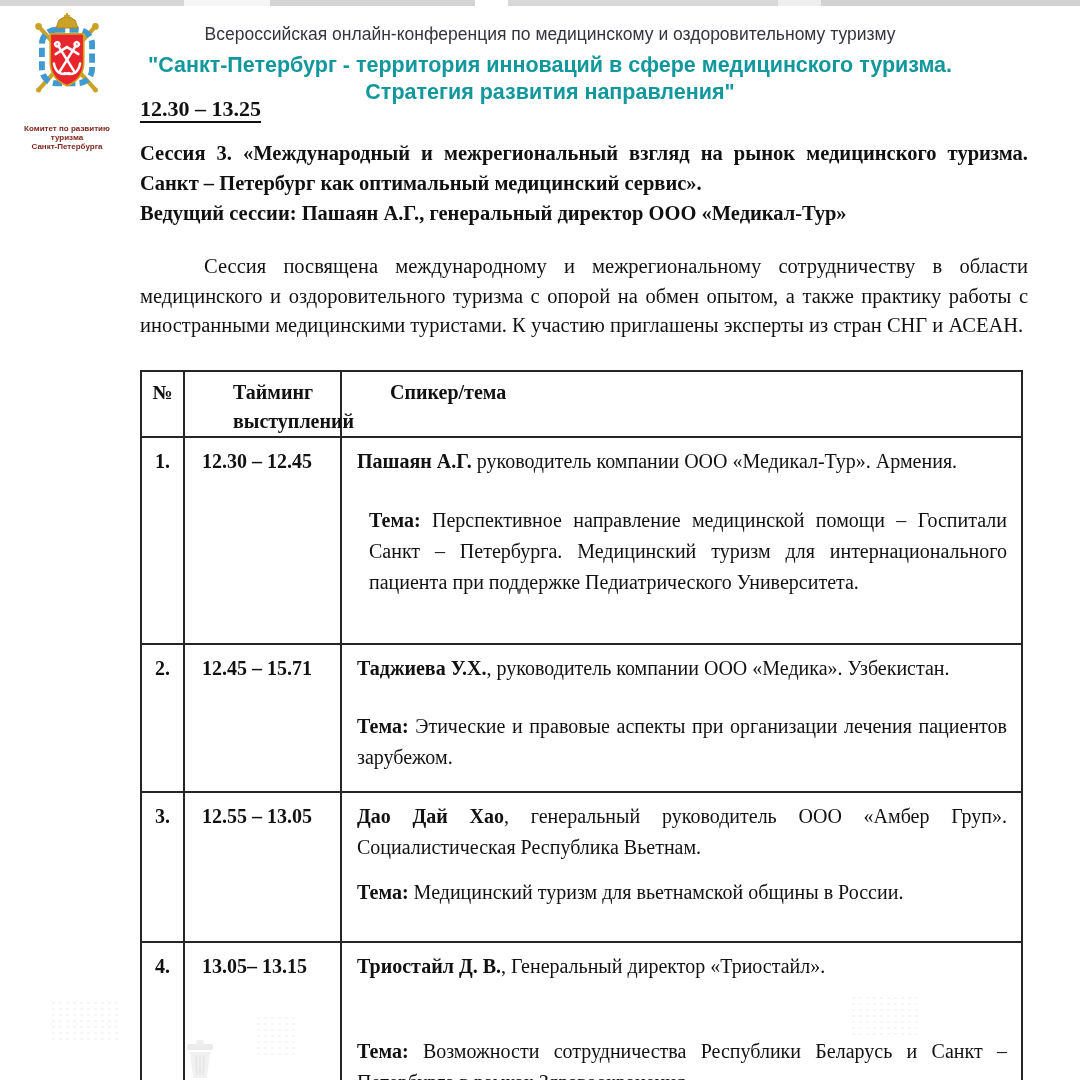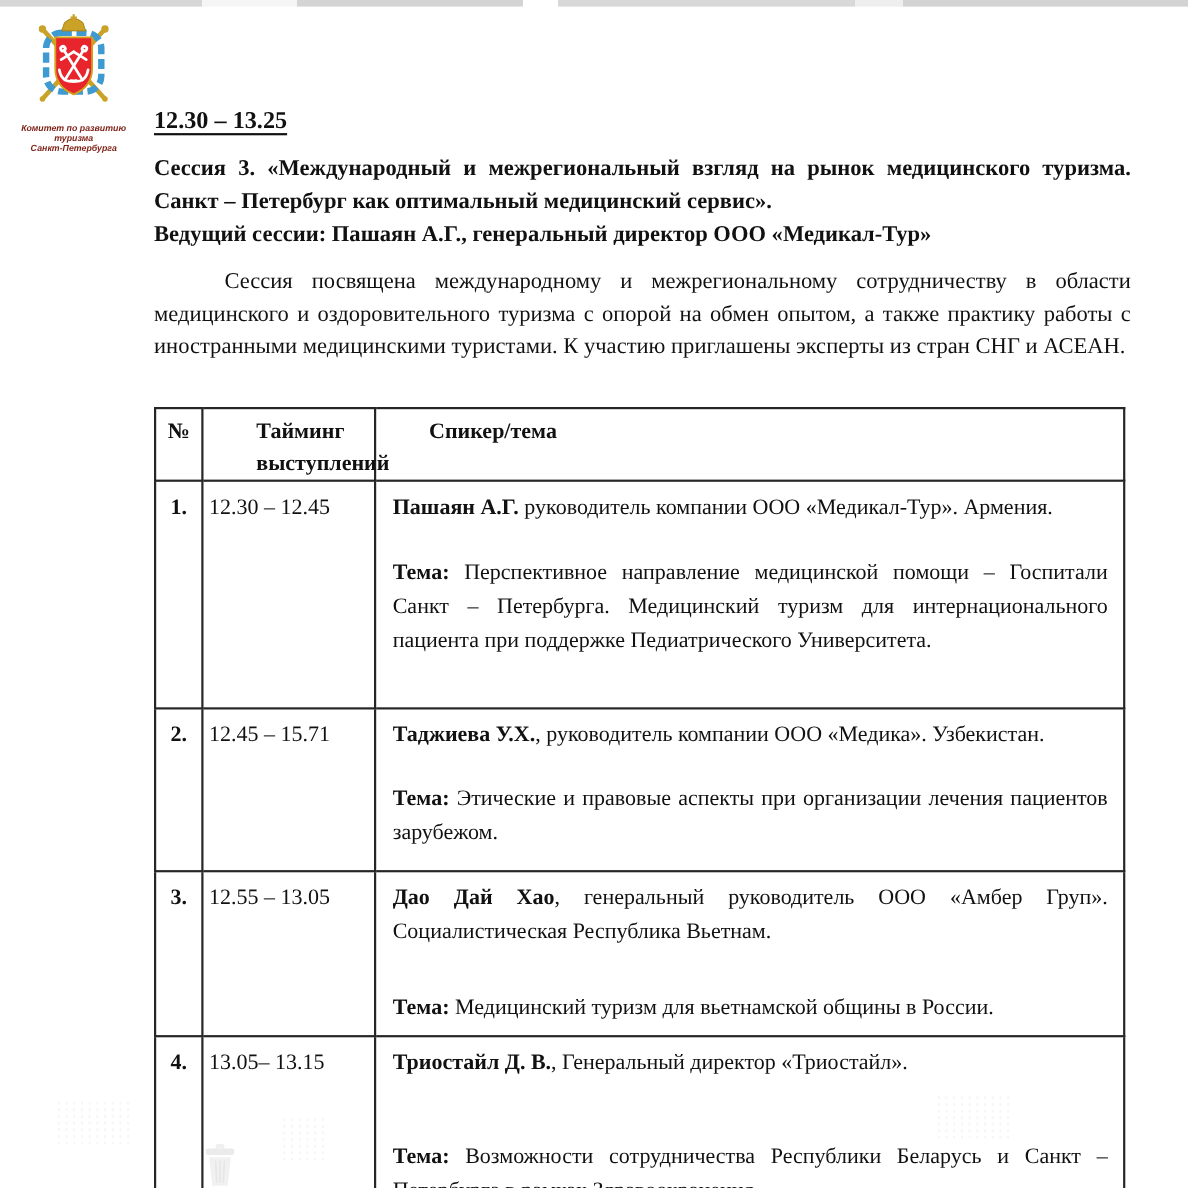--- a/index.html
+++ b/index.html
@@ -6,58 +6,58 @@
   .page{position:relative;width:1080px;height:1080px;background:#ffffff;overflow:hidden;
         font-family:"Liberation Serif","DejaVu Serif",serif;color:#111;}
 
   
   .scan-bar{position:absolute;top:0;left:0;width:100%;height:6px;
     background:linear-gradient(90deg,#c9c9c9 0 17%,#f2f2f2 17% 25%,#c6c6c6 25% 44%,#ffffff 44% 47%,#cbcbcb 47% 72%,#e9e9e9 72% 76%,#c4c4c4 76% 100%);
     opacity:.75;}
 
   
   .crest-block{position:absolute;left:12px;top:8px;width:110px;text-align:center;}
-  .crest-caption{margin-top:7px;font-family:"Liberation Sans",sans-serif;font-size:8px;
-    line-height:9px;color:#7d1f14;font-weight:bold;font-style:italic;}
+  .crest-caption{margin-top:20px;font-family:"Liberation Sans",sans-serif;font-size:8px;
+    line-height:9px;color:#7d1f14;font-weight:bold;}
   .amt-block{position:absolute;left:978px;top:20px;width:100px;}
   .amt-logo{margin-left:10px;}
   .amt-caption{margin-top:5px;font-family:"Liberation Sans",sans-serif;font-size:9px;
     line-height:11px;letter-spacing:.6px;color:#8c8473;font-weight:bold;}
   .header-text{position:absolute;left:120px;top:24px;width:860px;text-align:center;
     font-family:"Liberation Sans",sans-serif;}
   .conference-line{font-size:17.5px;color:#35353f;font-weight:500;margin:0 0 7px 0;}
   .conf-title{font-size:21.5px;line-height:27px;font-weight:bold;color:#12989c;margin:0;}
 
   
   .time-heading{position:absolute;left:140px;top:96px;font-size:22px;font-weight:bold;
     text-decoration:underline;text-decoration-thickness:2px;text-underline-offset:5px;}
   .session-block{position:absolute;left:140px;top:138px;width:888px;}
   .session-title{margin:0;font-size:20.5px;line-height:30px;font-weight:bold;text-align:justify;}
   .moderator{margin:0;font-size:20.5px;line-height:30px;font-weight:bold;}
-  .description{margin:14px 0 0 0;font-size:20.5px;line-height:29.5px;text-align:justify;
+  .description{margin:24px 0 0 0;font-size:20.5px;line-height:29.5px;text-align:justify;
     text-indent:64px;}
 
   
   .program-table{position:absolute;left:140px;top:370px;width:883px;border-collapse:collapse;
     table-layout:fixed;font-size:20px;}
   .program-table td,.program-table th{border:2px solid #262626;vertical-align:top;
     padding:5px 8px 0 8px;line-height:31px;}
   .program-table th{font-weight:bold;text-align:left;line-height:29px;padding-top:6px;padding-left:48px;}
   th.col-num,td.cell-num{text-align:center;padding-left:2px;padding-right:2px;}
   td.cell-num{font-weight:bold;padding-top:8px;}
-  td.cell-time{font-weight:normal;padding-left:5px;padding-top:8px;white-space:nowrap;}
+  td.cell-time{font-weight:bold;padding-left:17px;padding-top:8px;white-space:nowrap;}
   td.cell-speaker{padding:8px 14px 0 15px;text-align:justify;}
   .speaker-line{margin:0;}
   .speaker-name{font-weight:bold;}
   .theme{margin:0;}
   .theme-label{font-weight:bold;}
   tr.row-h{height:60px;}
   tr.row-1{height:207px;} tr.row-2{height:148px;} tr.row-3{height:150px;} tr.row-4{height:215px;}
-  .r0 .theme{margin-top:28px;} .r1 .theme{margin-top:27px;}
-  .r2 .theme{margin-top:38px;} .r3 .theme{margin-top:54px;}
+  .r0 .theme{margin-top:28px;margin-left:12px;} .r1 .theme{margin-top:27px;}
+  .r2 .theme{margin-top:14px;} .r3 .theme{margin-top:54px;}
 
   
   .trash-watermark{position:absolute;left:183px;top:1038px;opacity:.55;}
   .speckle{position:absolute;width:70px;height:40px;opacity:.5;
     background-image:radial-gradient(#ececec 1.2px,transparent 1.3px);background-size:7px 6px;}
   .sp1{left:50px;top:1000px;} .sp2{left:850px;top:995px;} .sp3{left:255px;top:1015px;width:40px;}
 </style>
 </head>
 <body>
 
@@ -94,20 +94,27 @@
       <line x1="46.5" y1="9.5" x2="53.5" y2="9.5" stroke="#c9a227" stroke-width="2.5"></line>
     </svg>
     <div class="crest-caption">
       <div>Комитет по развитию</div>
       <div>туризма</div>
       <div>Санкт-Петербурга</div>
     </div>
   </div>
 
 
+  <div class="header-text">
+    <p class="conference-line">Всероссийская онлайн-конференция по медицинскому и оздоровительному туризму</p>
+    <p class="conf-title">
+      <span>"Санкт-Петербург - территория инноваций в сфере медицинского туризма.</span><br>
+      <span>Стратегия развития направления"</span>
+    </p>
+  </div>
 
   <div class="time-heading">12.30 – 13.25</div>
 
   <div class="session-block">
     <p class="session-title">Сессия 3. «Международный и межрегиональный взгляд на рынок медицинского туризма. Санкт – Петербург как оптимальный медицинский сервис».</p>
     <p class="moderator">Ведущий сессии: Пашаян А.Г., генеральный директор ООО «Медикал-Тур»</p>
     <p class="description">Сессия посвящена международному и межрегиональному сотрудничеству в области медицинского и оздоровительного туризма с опорой на обмен опытом, а также практику работы с иностранными медицинскими туристами. К участию приглашены эксперты из стран СНГ и АСЕАН.</p>
   </div>
 
   <table class="program-table">

